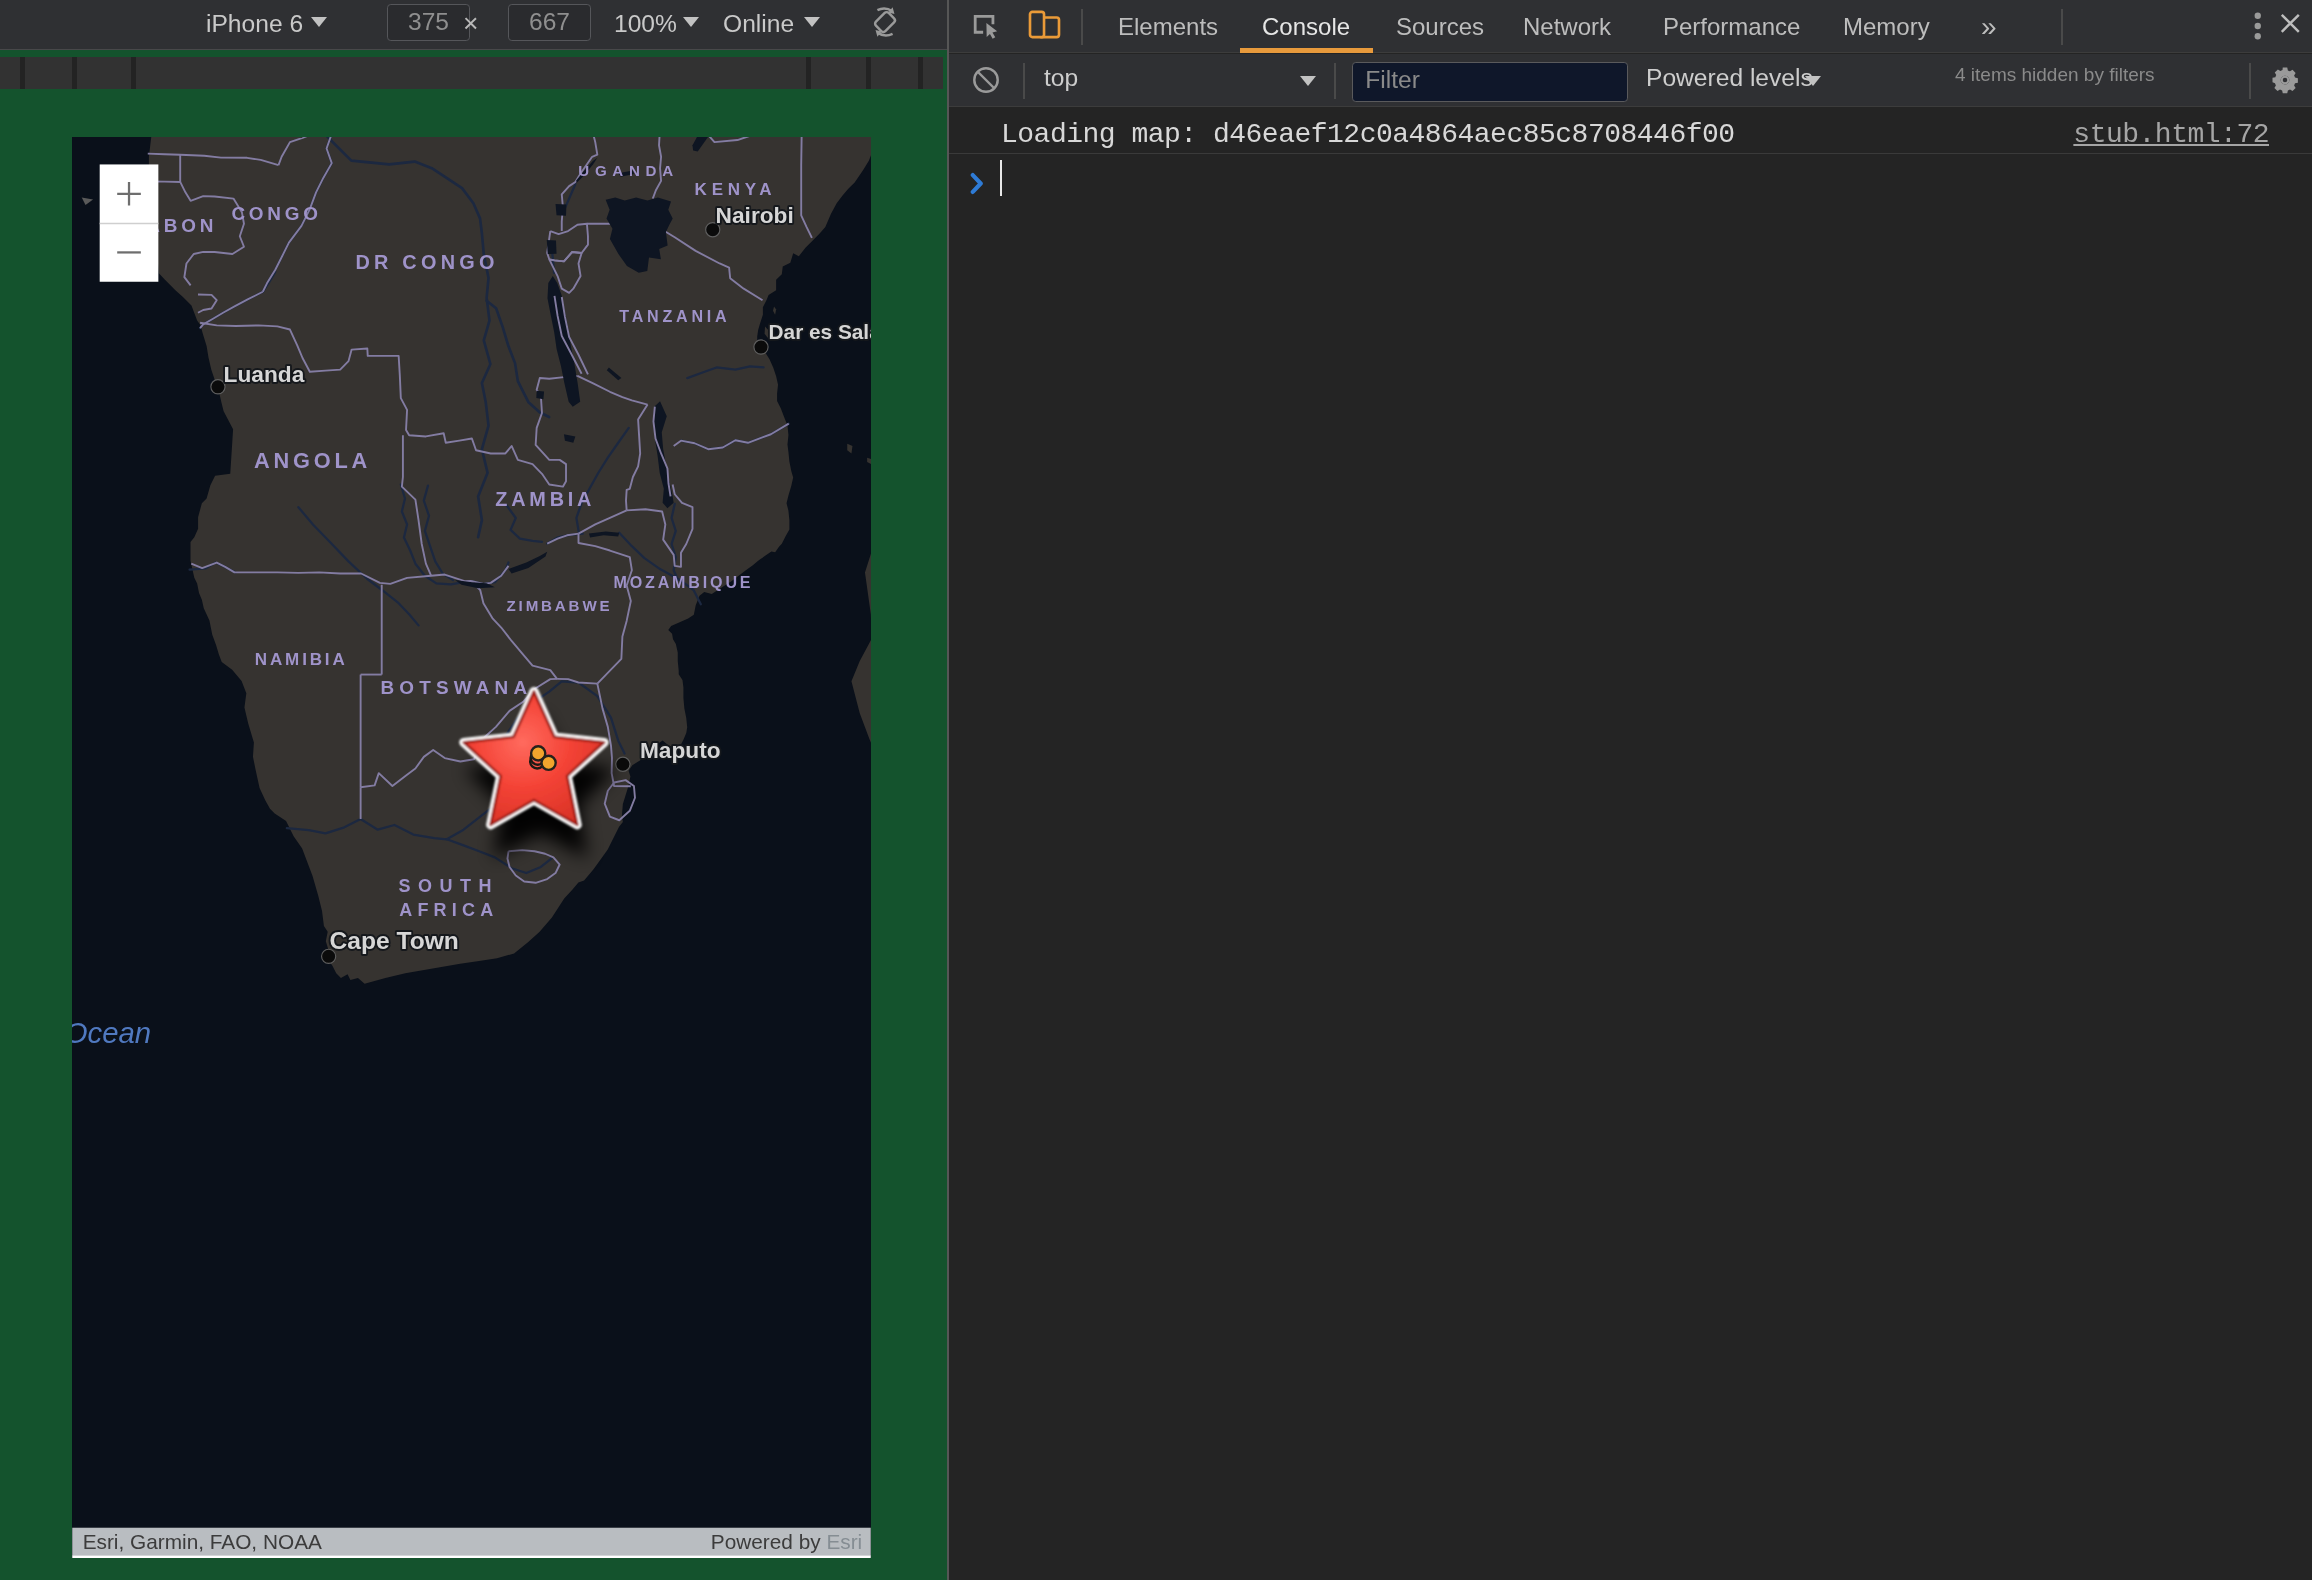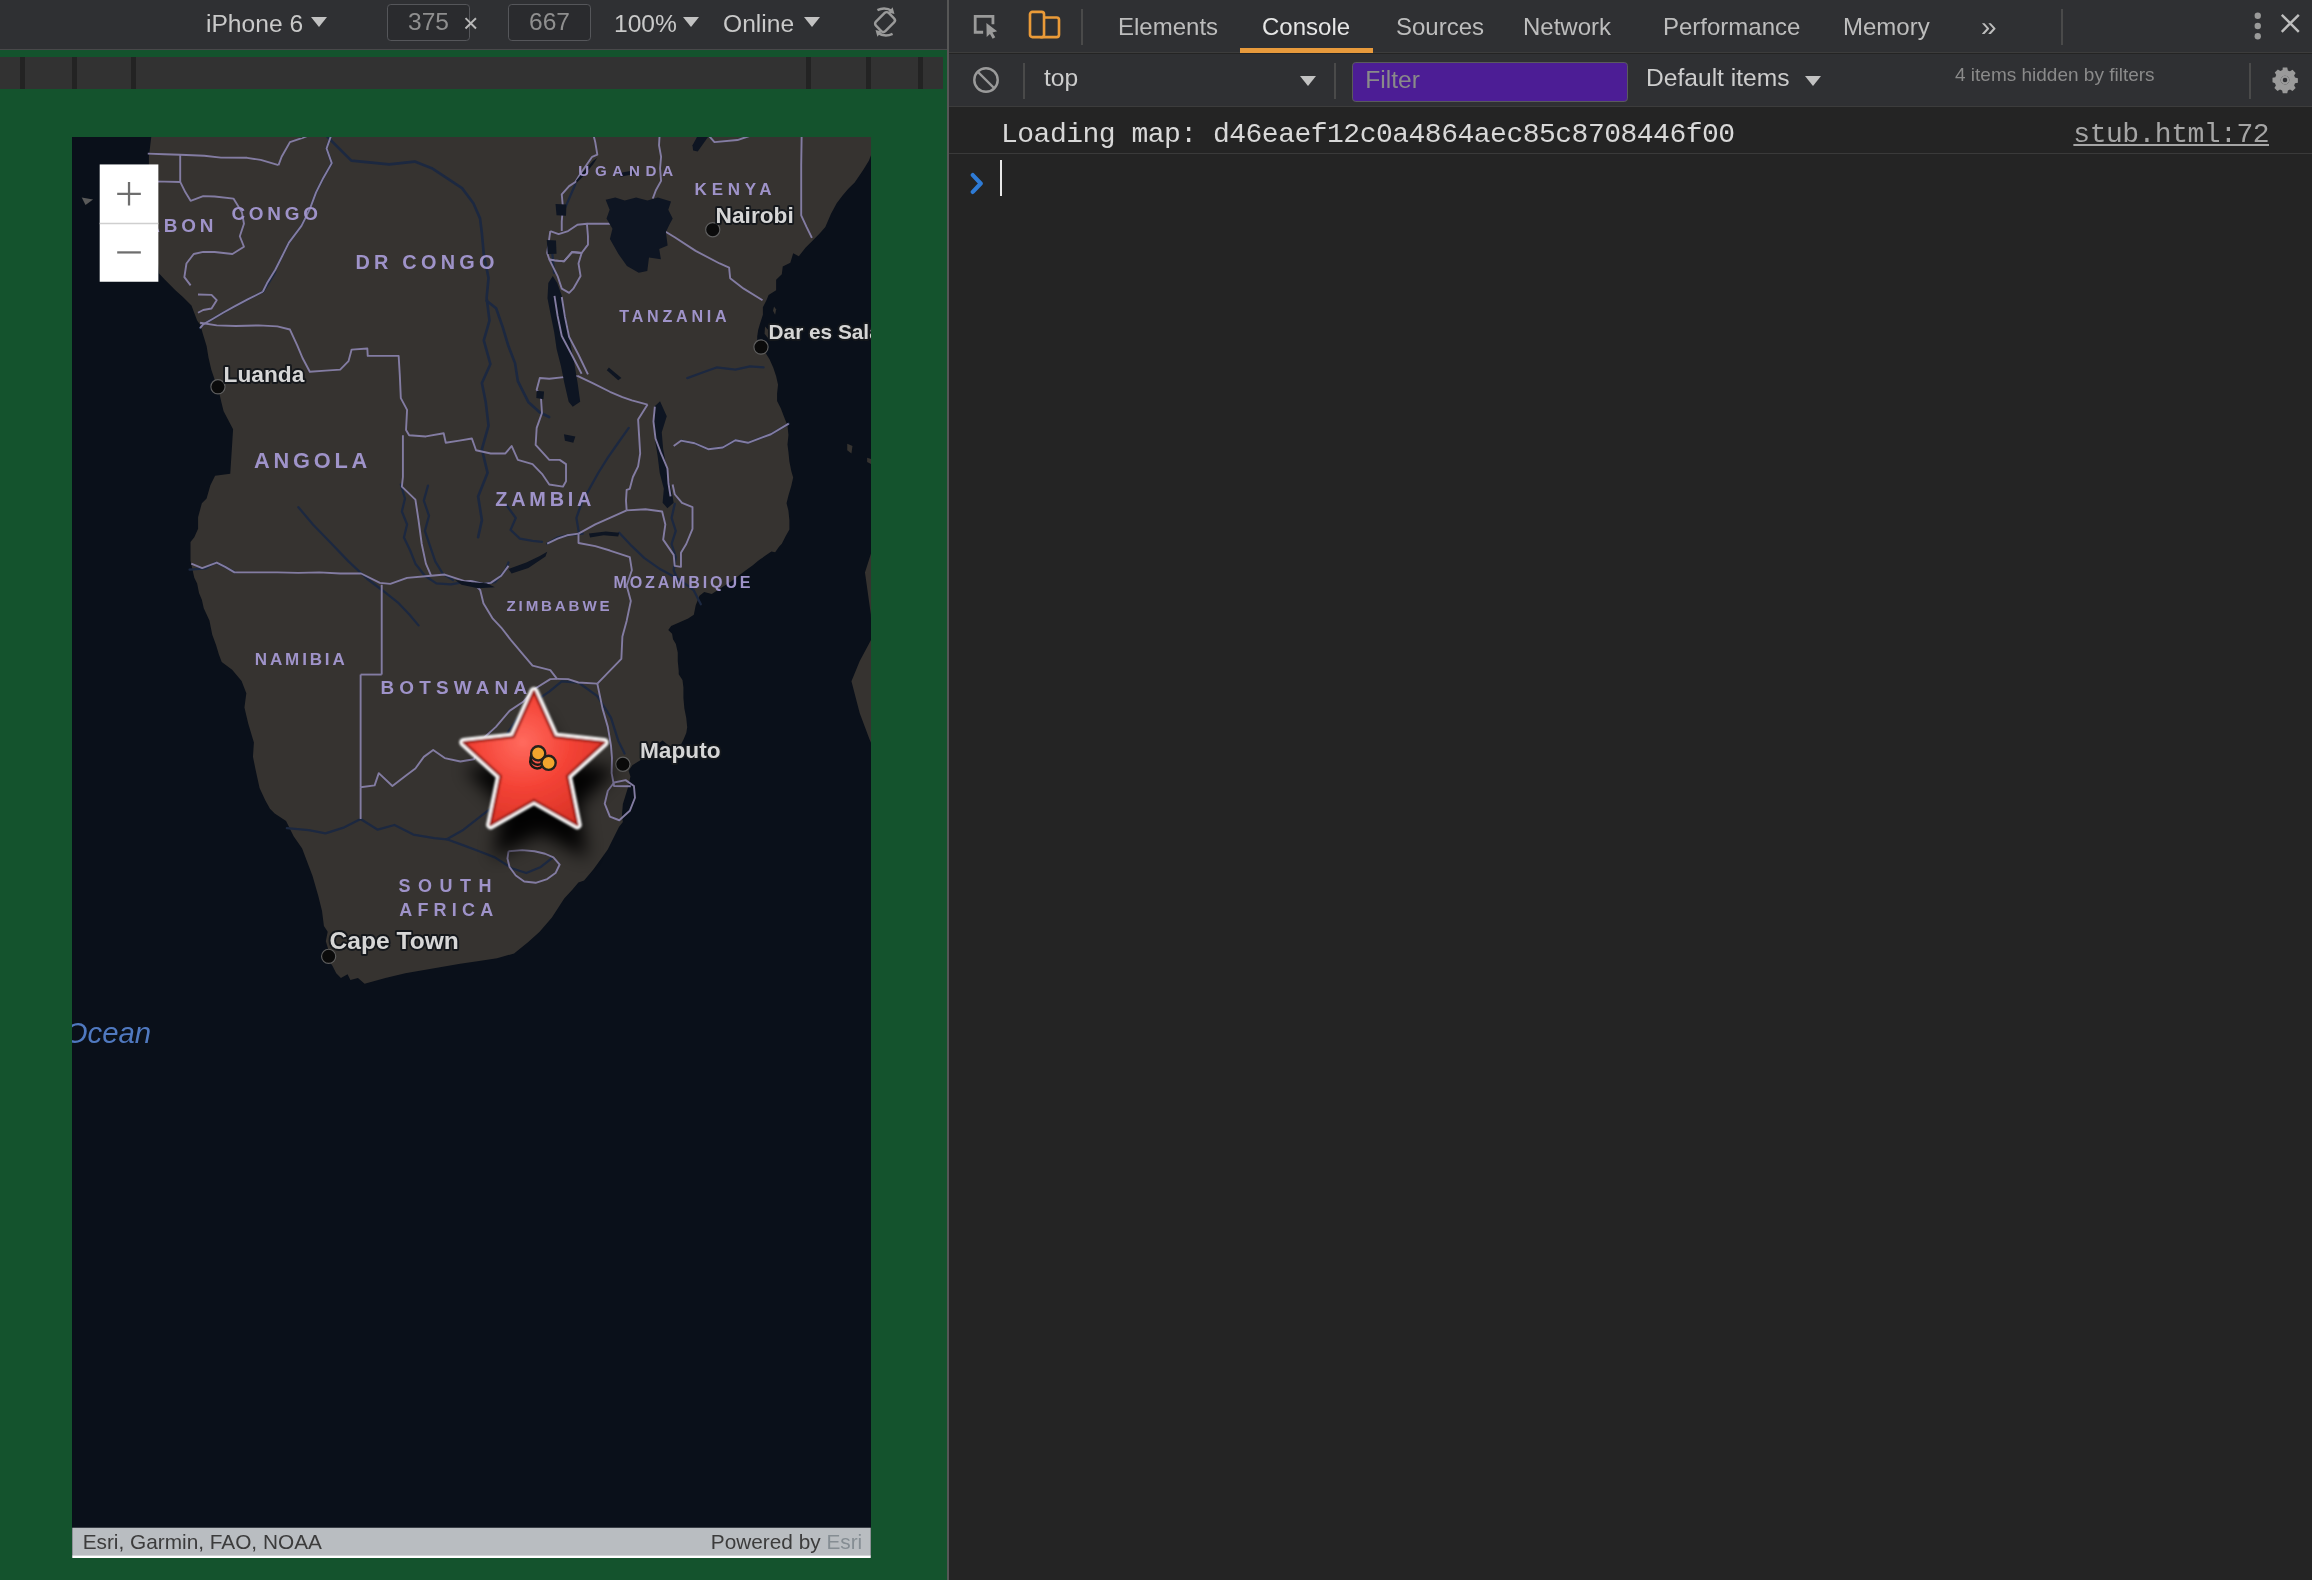--- a/index.html
+++ b/index.html
@@ -254,25 +254,25 @@
     <div id="consbar">
 
       <svg class="abs" style="left:22px; top:11.4px;" width="30" height="30" viewBox="0 0 32 32" fill="none" stroke="#9a9a9a" stroke-width="2.6">
         <circle cx="16" cy="16" r="12.5"></circle>
         <line x1="7.2" y1="7.2" x2="24.8" y2="24.8"></line>
       </svg>
       <div class="vsep" style="left:74px;"></div>
       <span class="abs" style="left:95px; top:10.4px; color:#cdcdcd; font-size:24.6px;">top</span>
       <span class="tri-down abs" style="left:351px; top:22px;"></span>
       <div class="vsep" style="left:385px;"></div>
-      <div class="abs" style="left:403px; top:7.6px; width:276px; height:40px; background:#4c1d95;
+      <div class="abs" style="left:403px; top:7.6px; width:276px; height:40px; background:#0f172a;
                   border:1.9px solid #5a5a5c; border-radius:3.8px;">
         <span class="abs" style="left:12.3px; top:3.8px; color:#8a8a8a; font-size:24.6px;">Filter</span>
       </div>
-      <span class="abs" style="left:697px; top:10.4px; color:#cdcdcd; font-size:24.6px;">Default items</span>
+      <span class="abs" style="left:697px; top:10.4px; color:#cdcdcd; font-size:24.6px;">Powered levels</span>
       <span class="tri-down abs" style="left:856px; top:22px;"></span>
       <span class="abs" style="left:1006px; top:10.4px; color:#8a8a8a; font-size:19px;">4 items hidden by filters</span>
       <div class="vsep" style="left:1300px;"></div>
 
       <svg class="abs" style="left:1321px; top:11.4px;" width="30" height="30" viewBox="0 0 24 24" fill="#9a9a9a">
         <path d="M12 8.5 A3.5 3.5 0 1 0 12 15.5 A3.5 3.5 0 1 0 12 8.5 M12 10.2 A1.8 1.8 0 1 1 12 13.8 A1.8 1.8 0 1 1 12 10.2" fill-rule="evenodd"></path>
         <path d="M10.2 2 h3.6 l.5 2.3 a8 8 0 0 1 1.7.7 l2-1.2 2.5 2.5 -1.2 2 a8 8 0 0 1 .7 1.7 l2.3.5 v3.6 l-2.3.5 a8 8 0 0 1 -.7 1.7 l1.2 2 -2.5 2.5 -2-1.2 a8 8 0 0 1 -1.7.7 l-.5 2.3 h-3.6 l-.5-2.3 a8 8 0 0 1 -1.7-.7 l-2 1.2 -2.5-2.5 1.2-2 a8 8 0 0 1 -.7-1.7 L2 13.8 v-3.6 l2.3-.5 a8 8 0 0 1 .7-1.7 l-1.2-2 2.5-2.5 2 1.2 a8 8 0 0 1 1.7-.7 Z M12 8.5 A3.5 3.5 0 1 0 12 15.5 A3.5 3.5 0 1 0 12 8.5" fill-rule="evenodd"></path>
       </svg>
     </div>
     <div id="msgrow">

